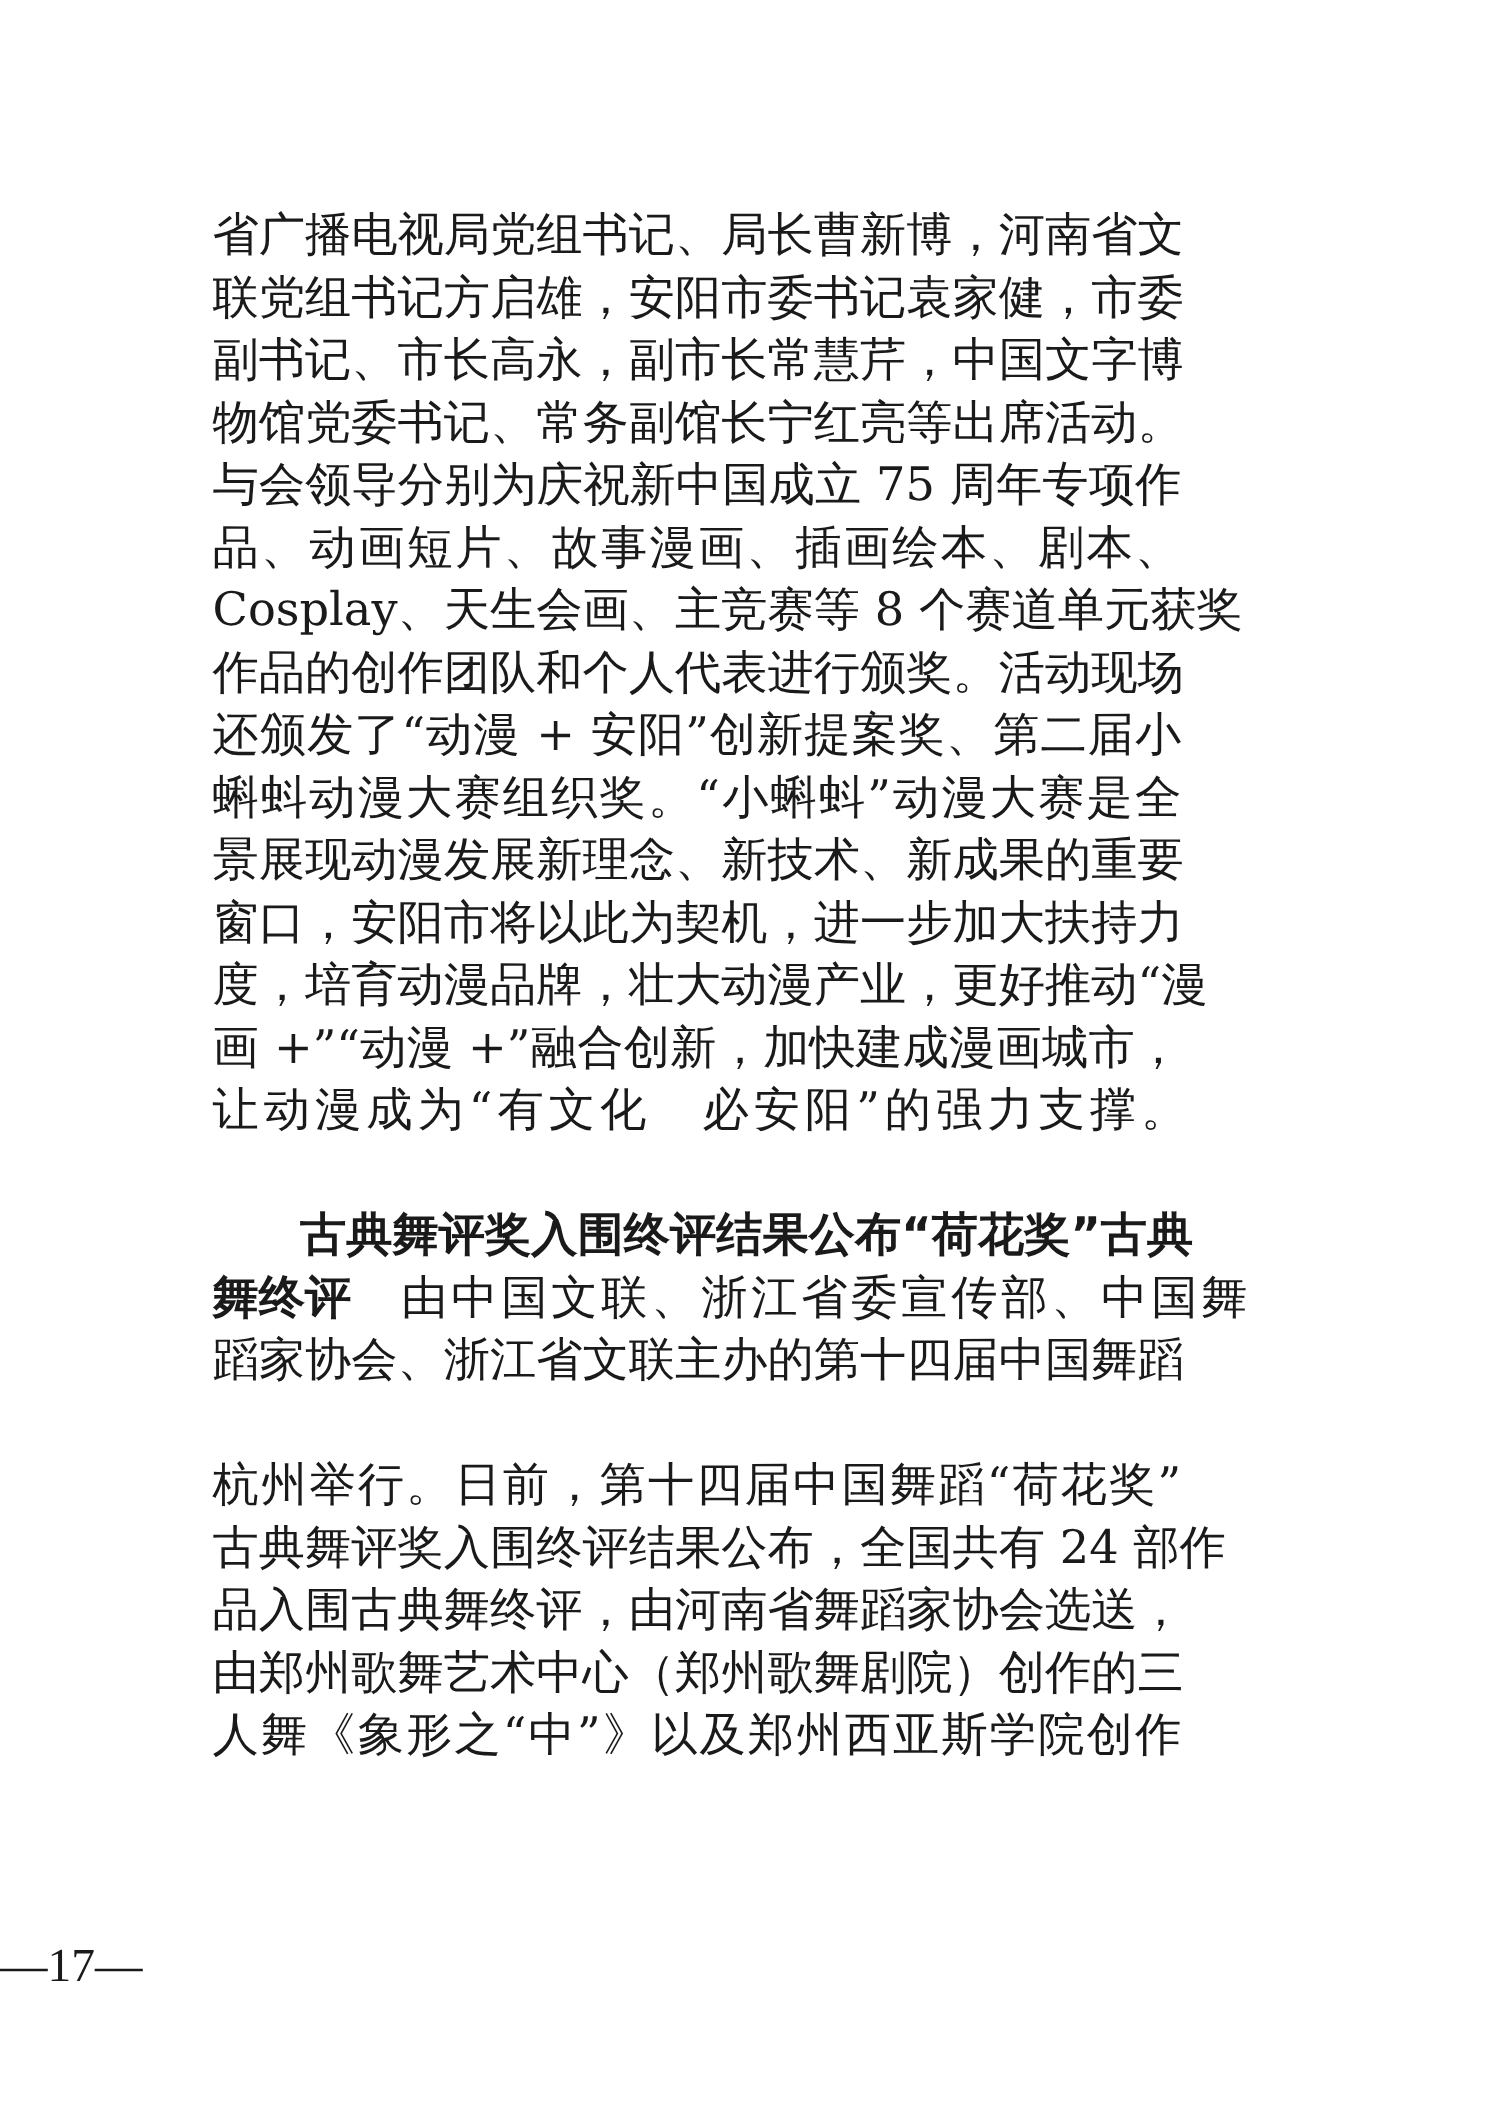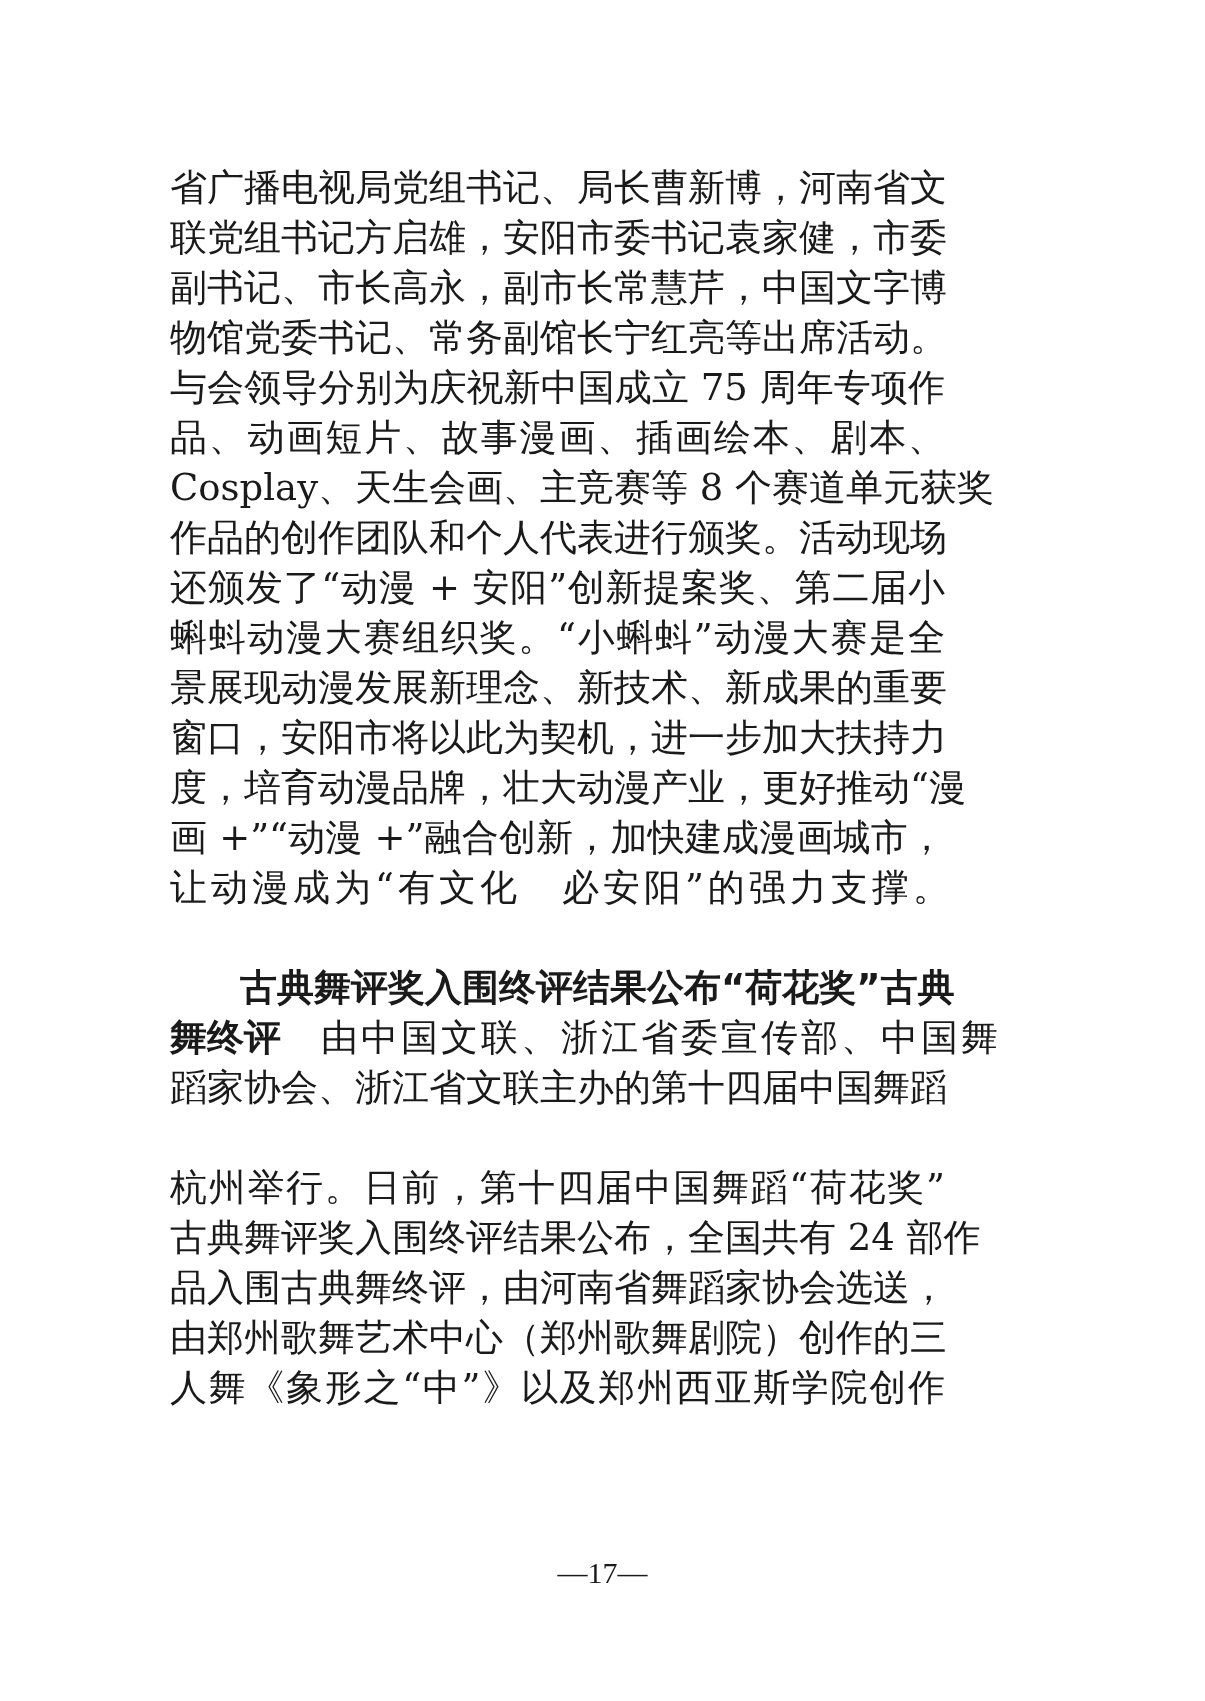--- a/index.html
+++ b/index.html
@@ -5,21 +5,21 @@
   html, body { margin: 0; padding: 0; background: #ffffff; }
   body { width: 1205px; height: 1701px; position: relative; overflow: hidden;
          font-family: "DejaVu Serif", "Liberation Serif", serif; color: #1a1a1a; }
   .page { position: absolute; left: 0; top: 0; width: 1205px; height: 1213px; }
   .line { position: absolute; left: 170px; width: 775px; height: 50px;
           font-size: 37px; line-height: 50px; white-space: nowrap;
           text-align: justify; text-align-last: justify; letter-spacing: 0px; }
   .bold { font-family: "DejaVu Sans", "Liberation Sans", sans-serif; font-weight: bold; }
   .indent { left: 240px; width: 705px; }
   .page-number { position: absolute; left: 0; width: 1205px; top: 1555px;
-          text-align: center; font-size: 30px; line-height: 36px;
+          font-size: 38px; line-height: 36px;
           font-family: "Liberation Serif", "DejaVu Serif", serif; }
 </style>
 </head>
 <body>
 
 <div class="page">
 
   <div class="line" style="top:163px">省广播电视局党组书记、局长曹新博，河南省文</div>
   <div class="line" style="top:213px">联党组书记方启雄，安阳市委书记袁家健，市委</div>
   <div class="line" style="top:263px">副书记、市长高永，副市长常慧芹，中国文字博</div>

